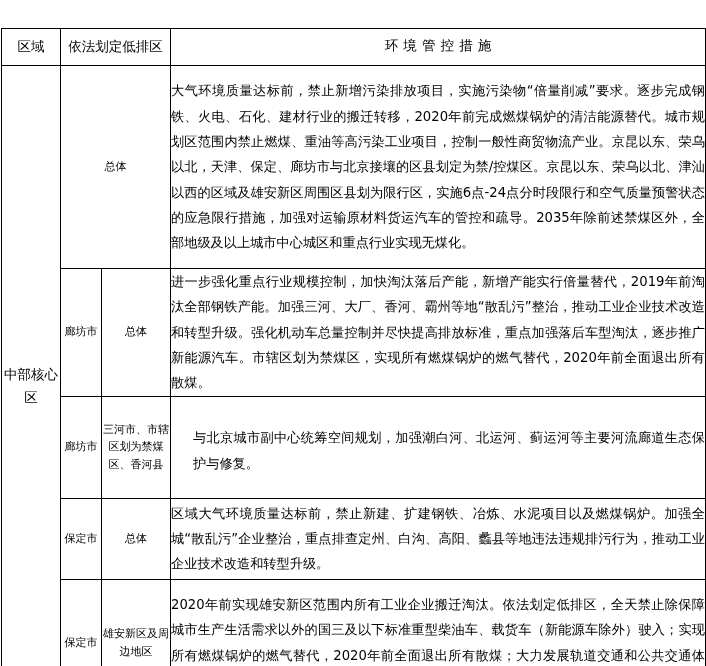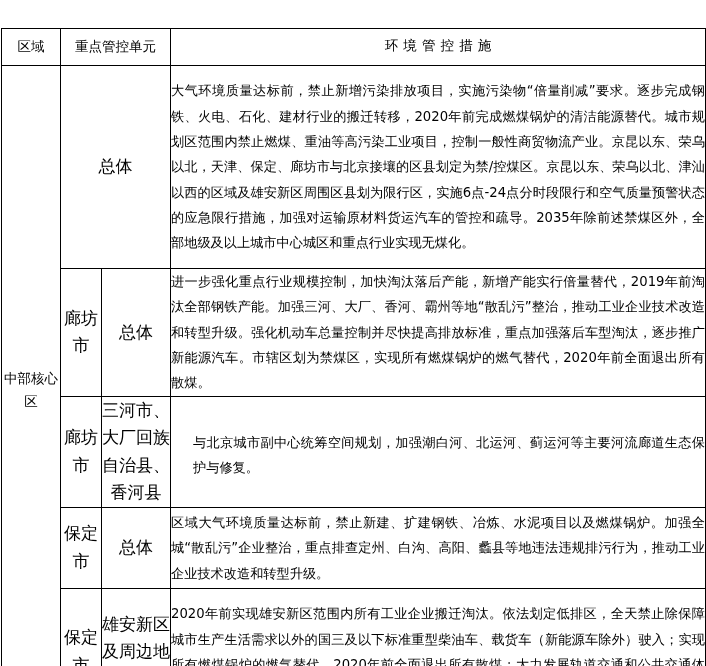--- a/index.html
+++ b/index.html
@@ -55,21 +55,21 @@
   }
   .hdr-measures {
     letter-spacing: 0.38em;
     text-indent: 0.38em;
     font-family: Liberation Mono, monospace;
   }
 
   
   .label-cell {
     text-align: center;
-    font-size: 17px;
+    font-size: 11px;
     line-height: 1.62;
     padding: 3px 1px;
     word-break: break-all;
   }
   .label-cell.region {
     font-size: 13.5px;
     line-height: 1.72;
   }
 
   
@@ -108,39 +108,39 @@
   <table class="policy-table">
     <colgroup>
       <col class="col-region">
       <col class="col-unit-city">
       <col class="col-unit-sub">
       <col class="col-measures">
     </colgroup>
     <tbody>
       <tr class="row-head">
         <td class="hdr-cell">区域</td>
-        <td class="hdr-cell" colspan="2">重点管控单元</td>
+        <td class="hdr-cell" colspan="2">依法划定低排区</td>
         <td class="hdr-cell hdr-measures">环境管控措施</td>
       </tr>
 
       <tr class="row-1">
         <td class="label-cell region" rowspan="5">中部核心区</td>
         <td class="label-cell" colspan="2">总体</td>
         <td class="measures-cell">大气环境质量达标前，禁止新增污染排放项目，实施污染物“倍量削减”要求。逐步完成钢铁、火电、石化、建材行业的搬迁转移，2020年前完成燃煤锅炉的清洁能源替代。城市规划区范围内禁止燃煤、重油等高污染工业项目，控制一般性商贸物流产业。京昆以东、荣乌以北，天津、保定、廊坊市与北京接壤的区县划定为禁/控煤区。京昆以东、荣乌以北、津汕以西的区域及雄安新区周围区县划为限行区，实施6点-24点分时段限行和空气质量预警状态的应急限行措施，加强对运输原材料货运汽车的管控和疏导。2035年除前述禁煤区外，全部地级及以上城市中心城区和重点行业实现无煤化。</td>
       </tr>
 
       <tr class="row-2">
         <td class="label-cell">廊坊市</td>
         <td class="label-cell">总体</td>
         <td class="measures-cell">进一步强化重点行业规模控制，加快淘汰落后产能，新增产能实行倍量替代，2019年前淘汰全部钢铁产能。加强三河、大厂、香河、霸州等地“散乱污”整治，推动工业企业技术改造和转型升级。强化机动车总量控制并尽快提高排放标准，重点加强落后车型淘汰，逐步推广新能源汽车。市辖区划为禁煤区，实现所有燃煤锅炉的燃气替代，2020年前全面退出所有散煤。</td>
       </tr>
 
       <tr class="row-3">
         <td class="label-cell">廊坊市</td>
-        <td class="label-cell">三河市、大厂回族自治县、香河县</td>
+        <td class="label-cell">三河市、市辖区划为禁煤区、香河县</td>
         <td class="measures-cell single-line">与北京城市副中心统筹空间规划，加强潮白河、北运河、蓟运河等主要河流廊道生态保护与修复。</td>
       </tr>
 
       <tr class="row-4">
         <td class="label-cell">保定市</td>
         <td class="label-cell">总体</td>
         <td class="measures-cell">区域大气环境质量达标前，禁止新建、扩建钢铁、冶炼、水泥项目以及燃煤锅炉。加强全城“散乱污”企业整治，重点排查定州、白沟、高阳、蠡县等地违法违规排污行为，推动工业企业技术改造和转型升级。</td>
       </tr>
 
       <tr class="row-5">

